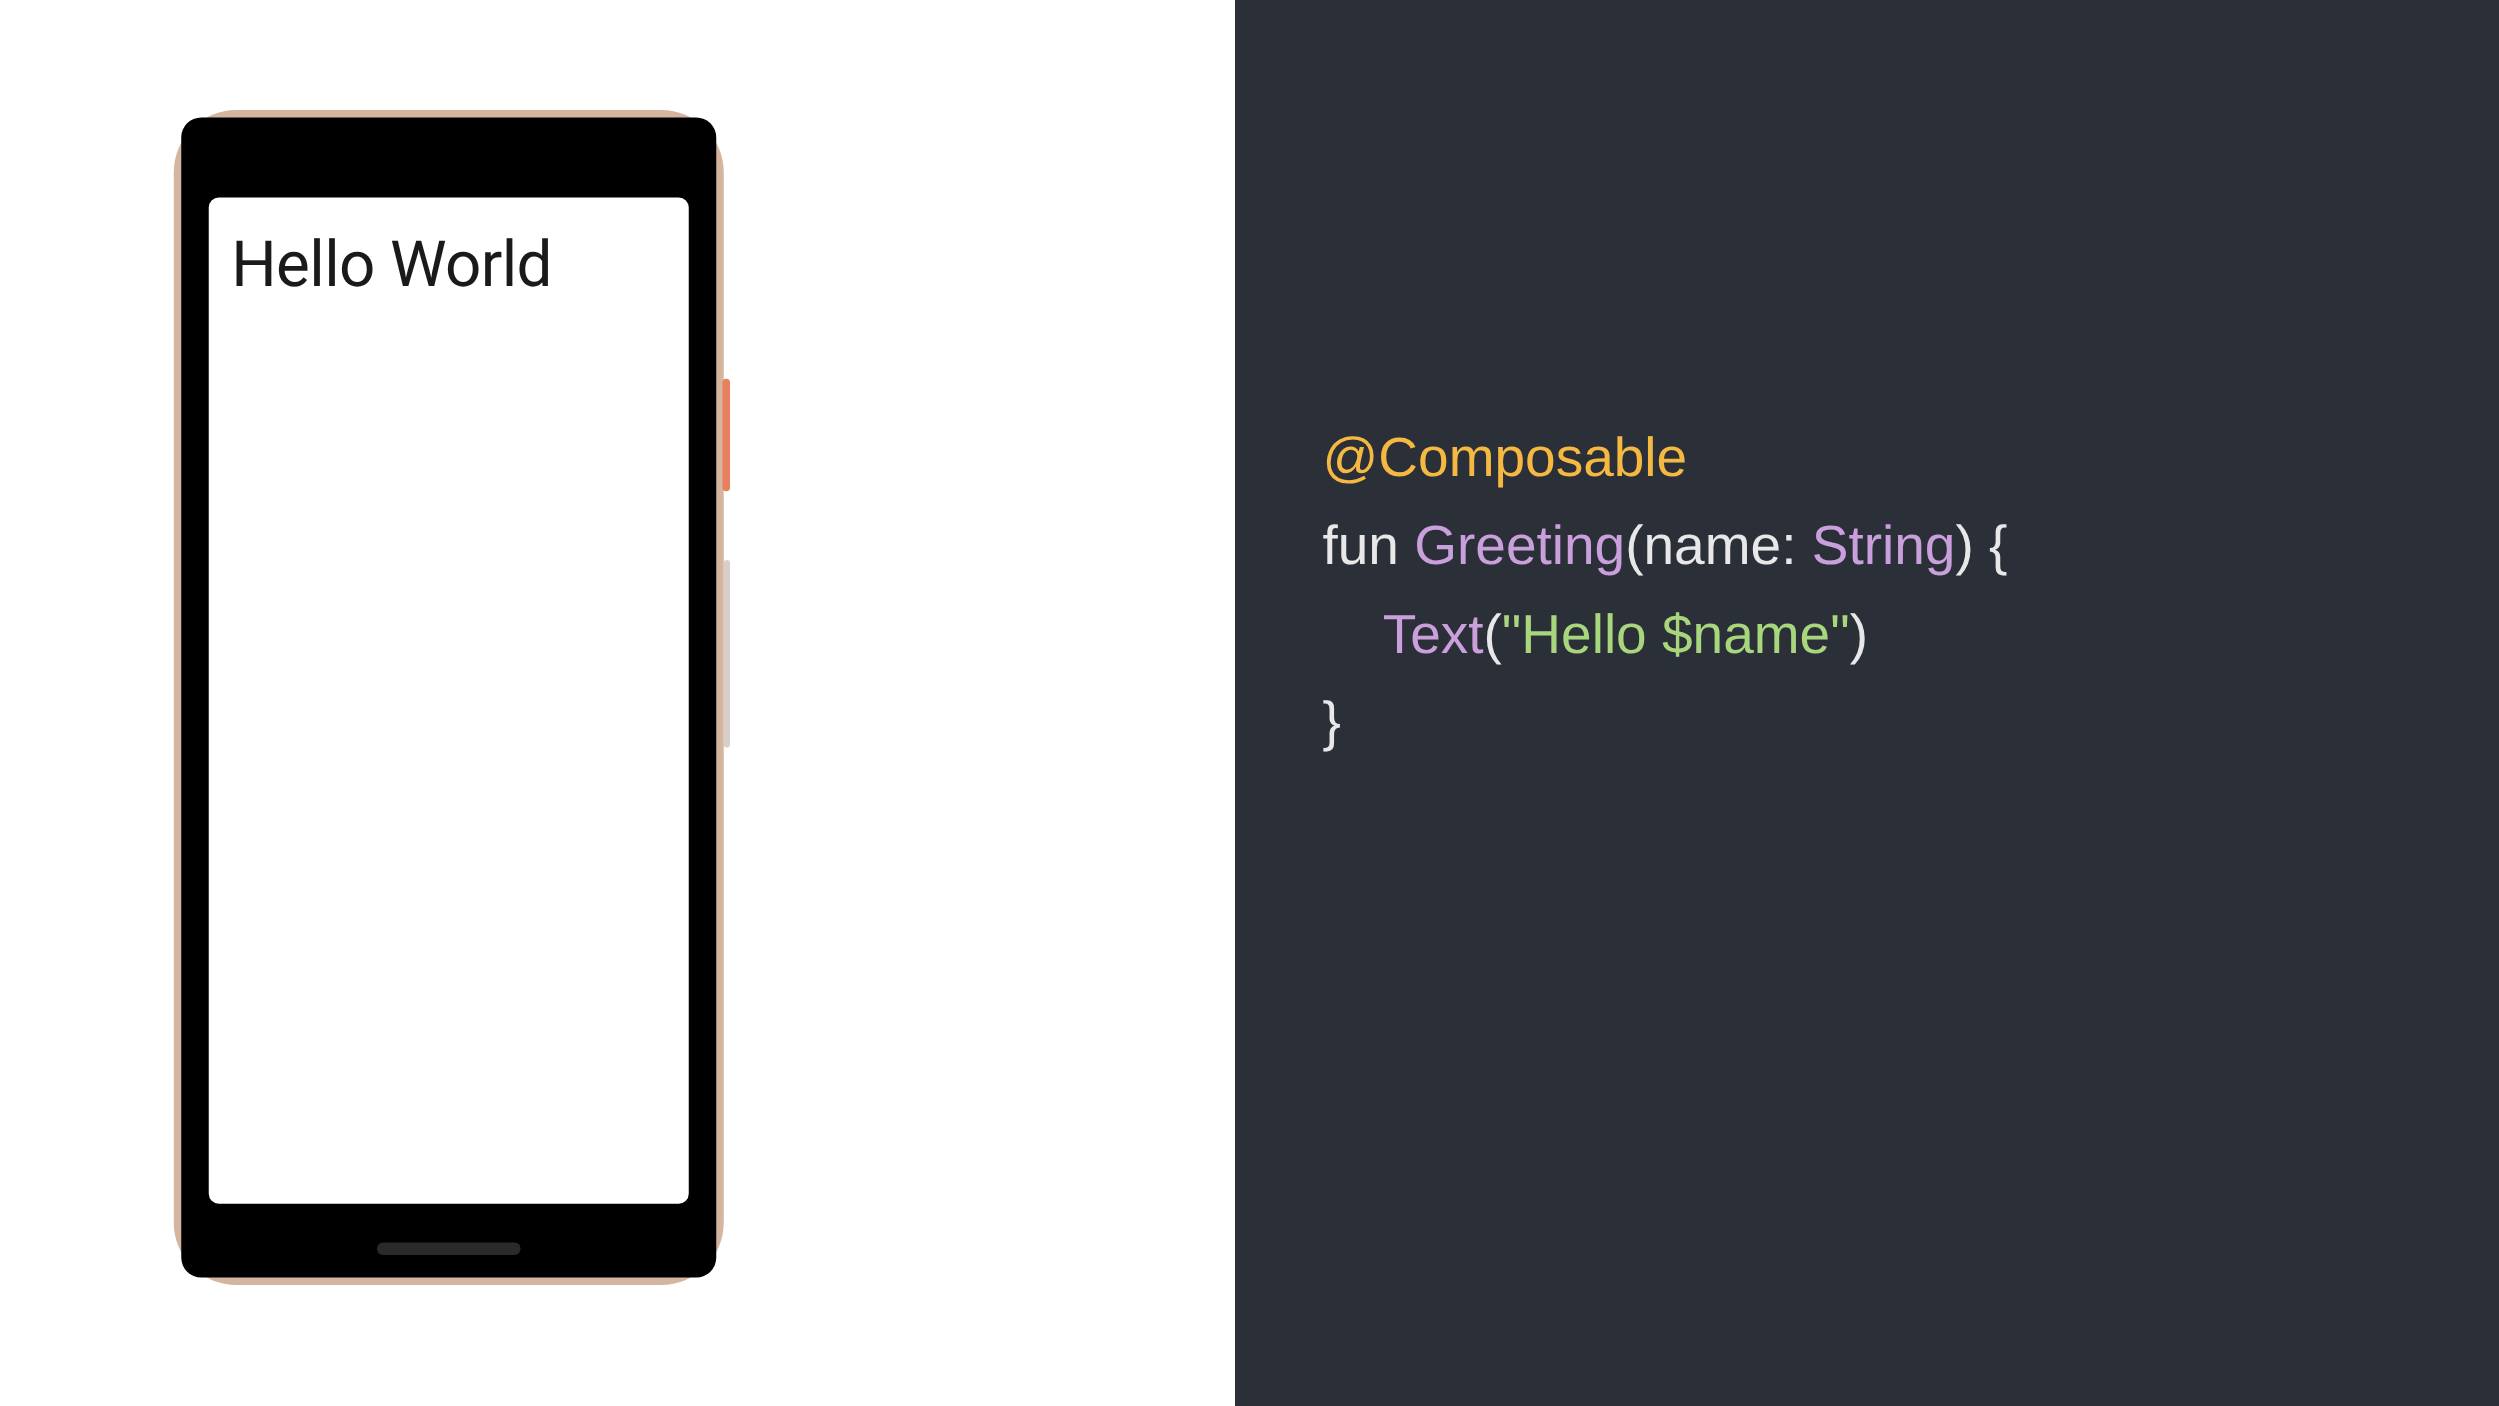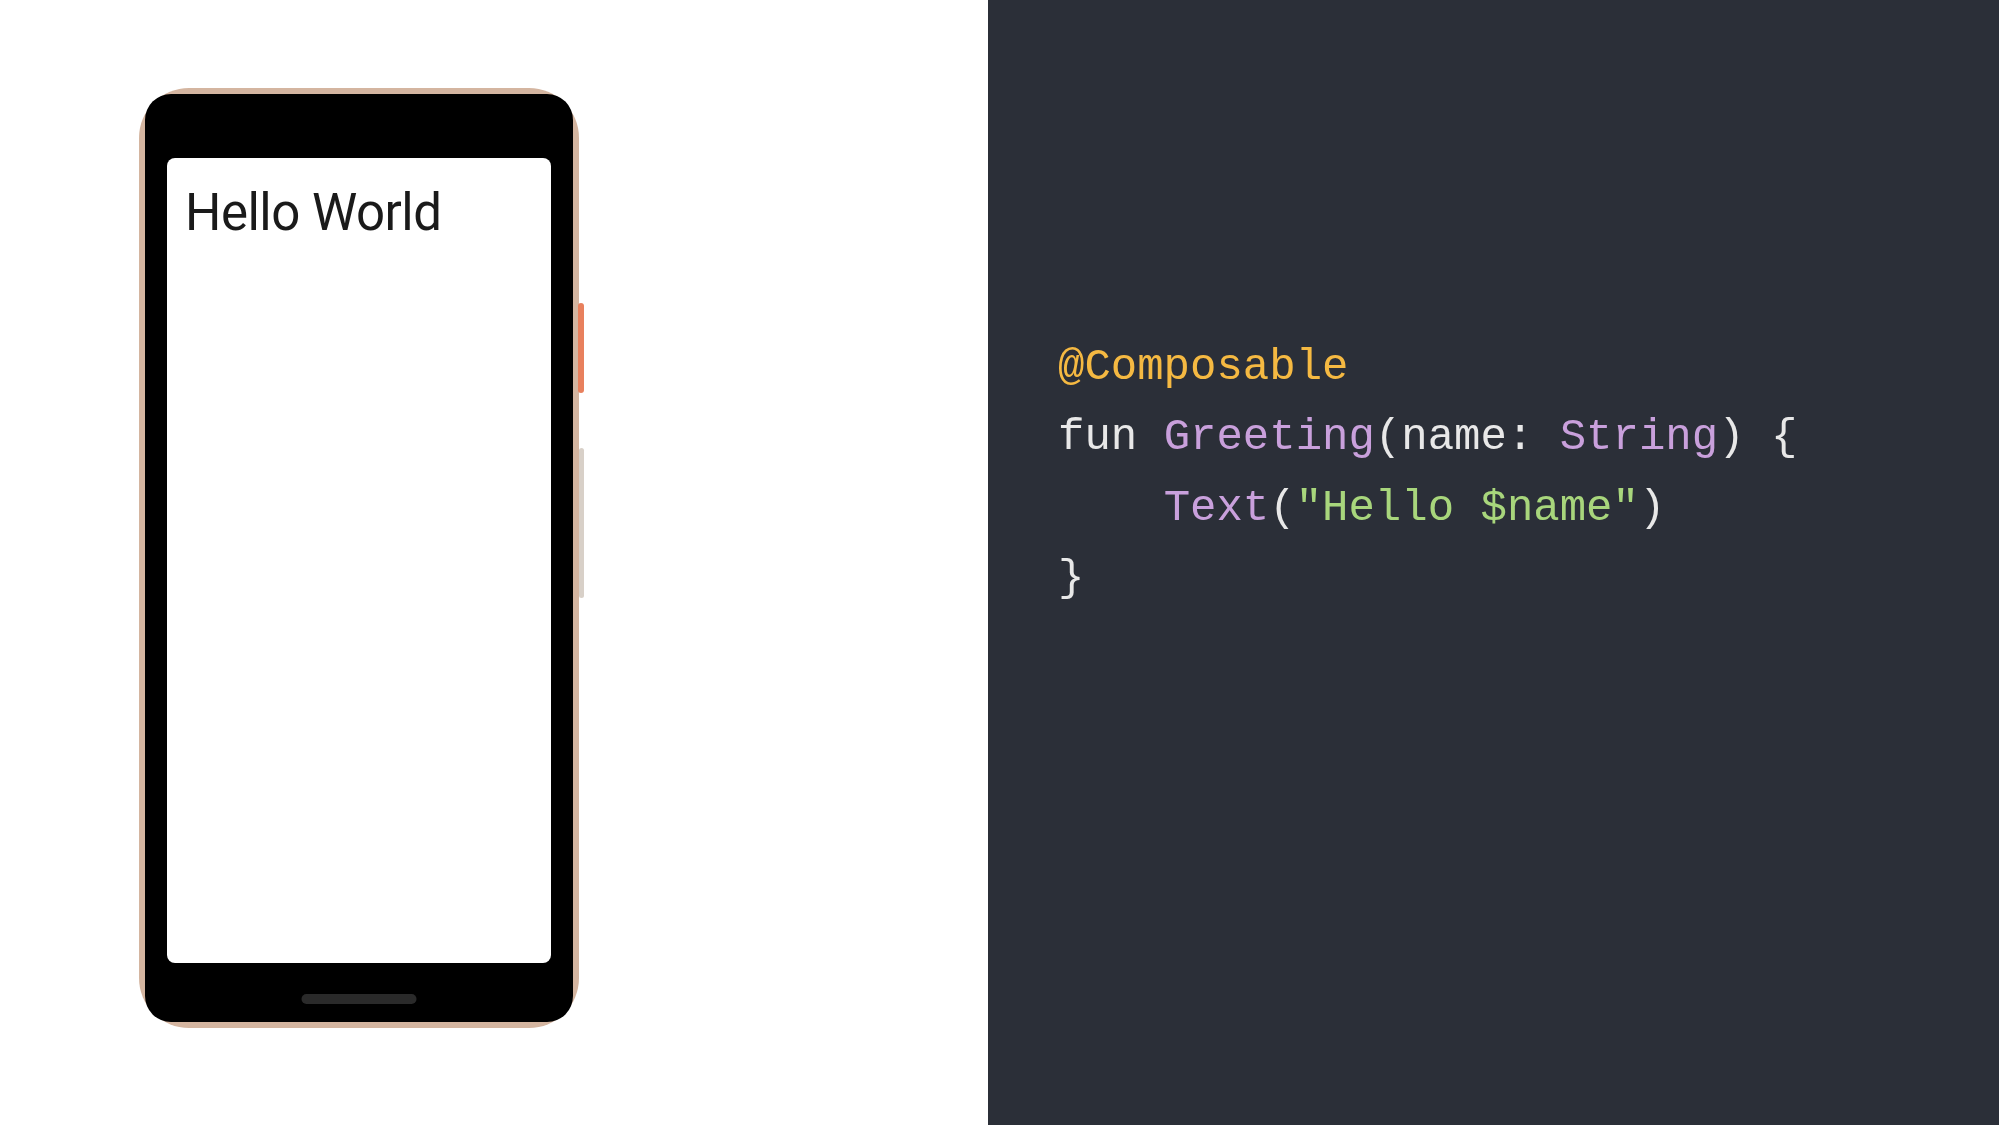--- a/index.html
+++ b/index.html
@@ -43,21 +43,21 @@
       padding: 6px;
       position: relative;
       margin-left: -270px;
       margin-top: -10px;
     }
     
     .phone-inner {
       width: 100%;
       height: 100%;
       background: #000000;
-      border-radius: 26px;
+      border-radius: 16px;
       padding: 14px;
       position: relative;
     }
     
     .phone-screen-wrap {
       width: 100%;
       height: 100%;
       background: #000000;
       border-radius: 35px;
       padding: 50px 8px 45px 8px;
@@ -148,21 +148,21 @@
       position: absolute;
       right: -5px;
       top: 360px;
       width: 5px;
       height: 150px;
       background: #d8d0c8;
       border-radius: 3px;
     }
     
     .code-block {
-      font-family: Liberation Mono, monospace;
+      font-family: Liberation Sans, sans-serif;
       font-size: 44px;
       line-height: 1.6;
       white-space: pre;
       color: #e8e8e8;
       margin-top: -180px;
     }
     
     .tok-annotation { color: #f5b942; }
     .tok-keyword { color: #e8e8e8; }
     .tok-function { color: #c9a0dc; }

